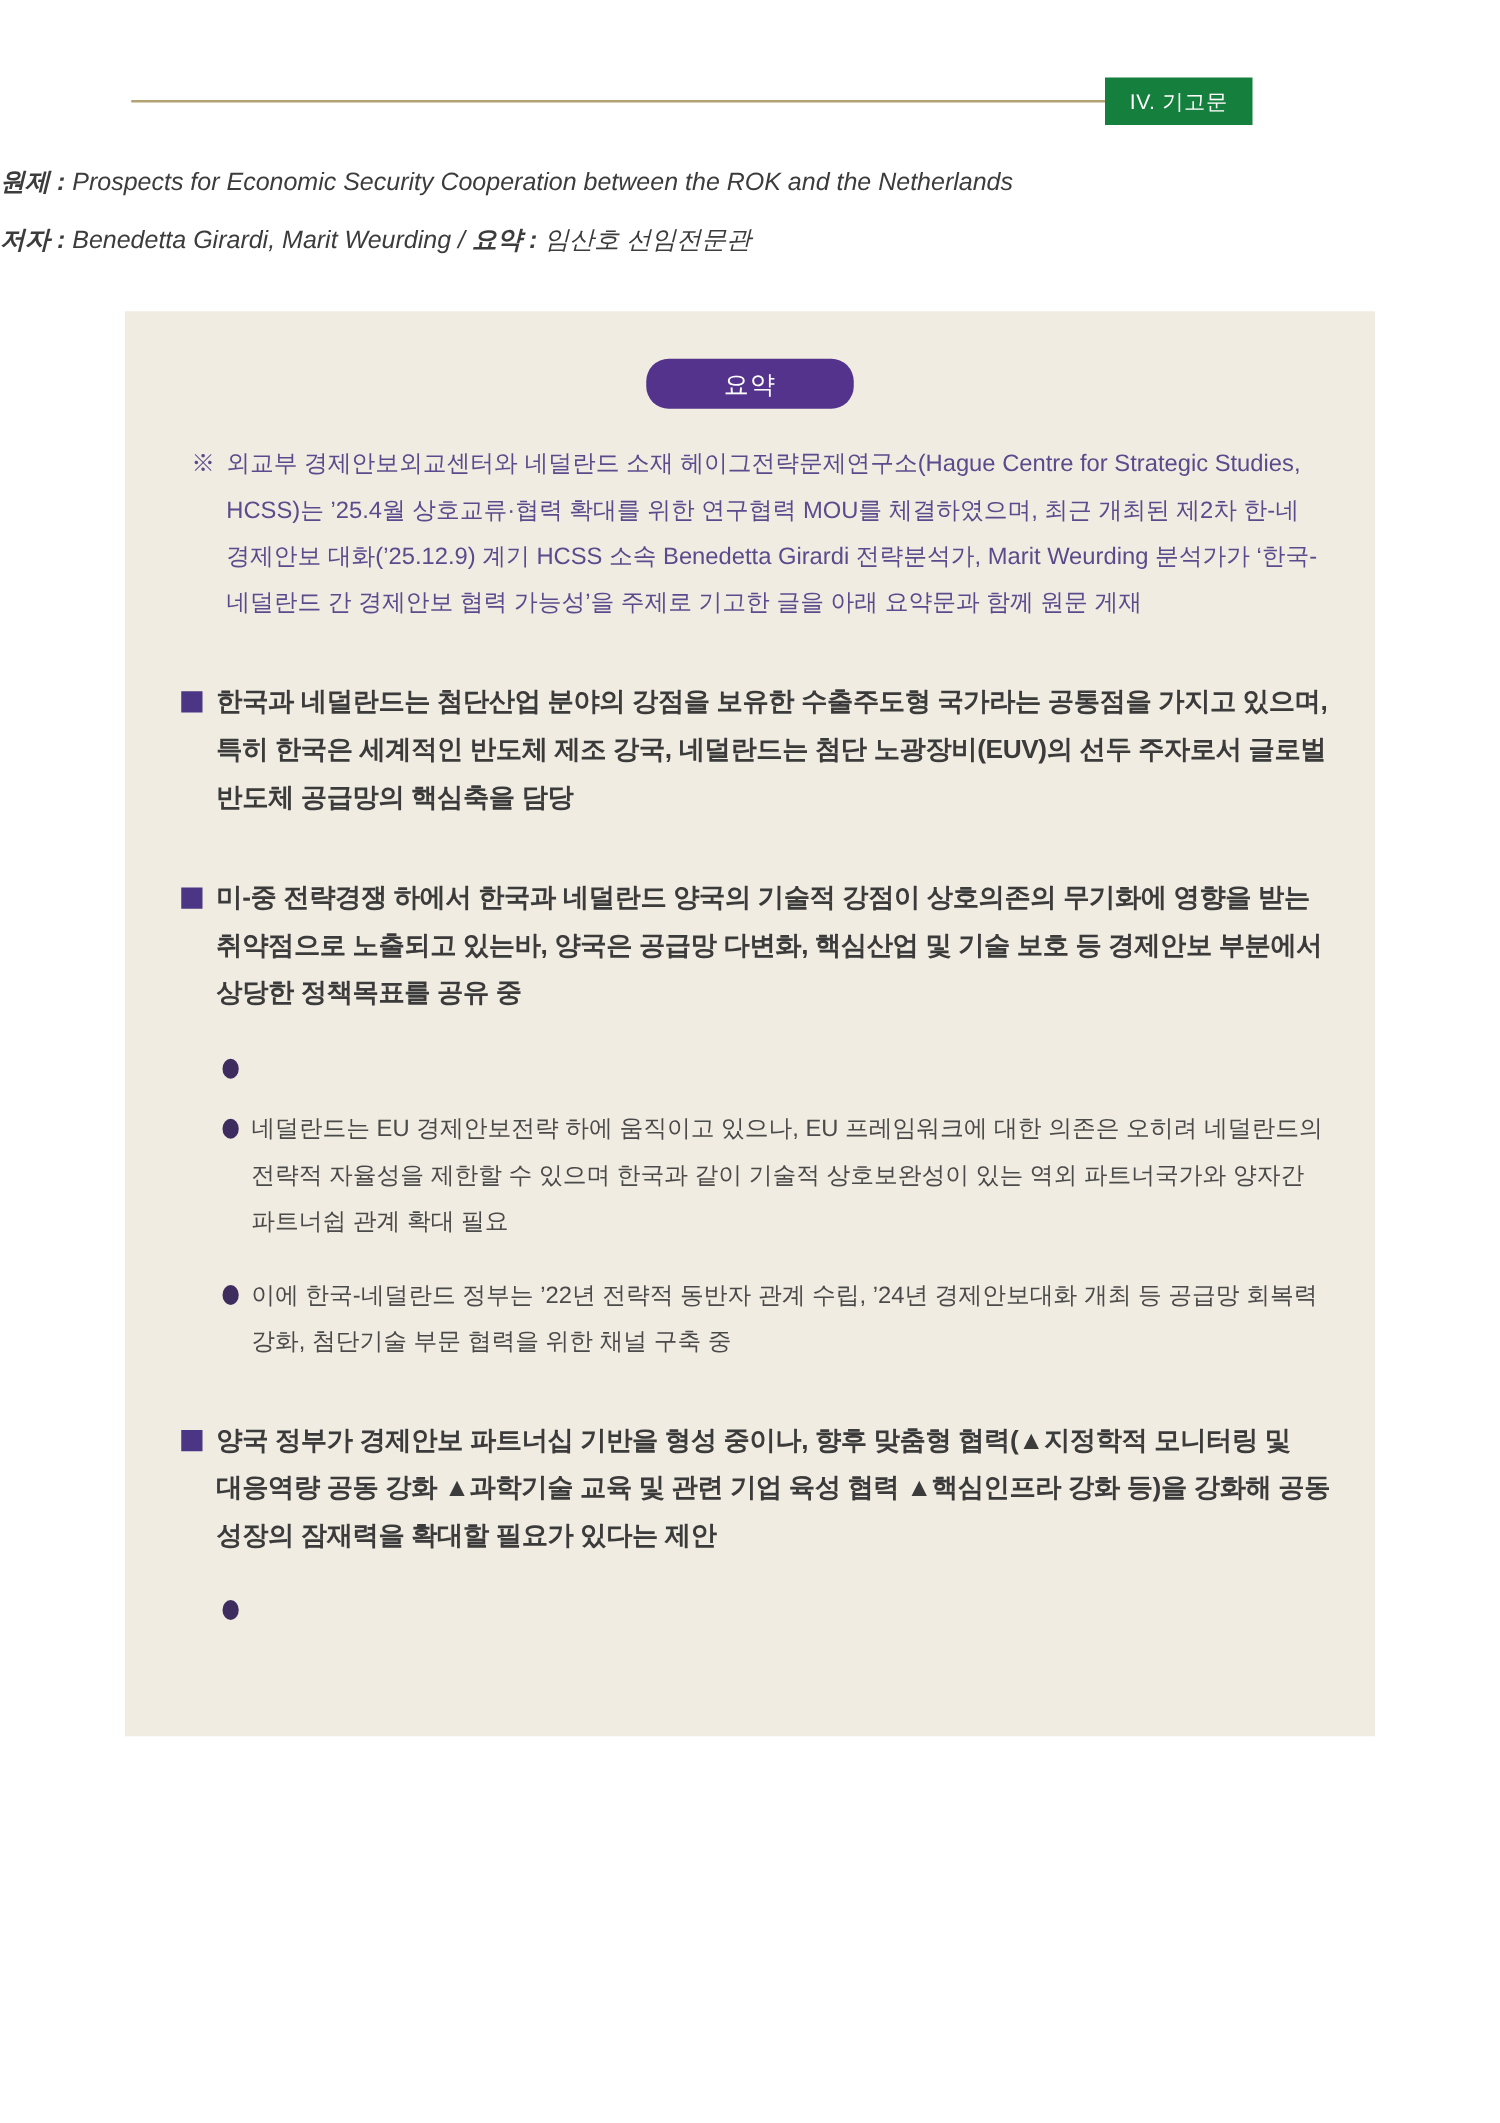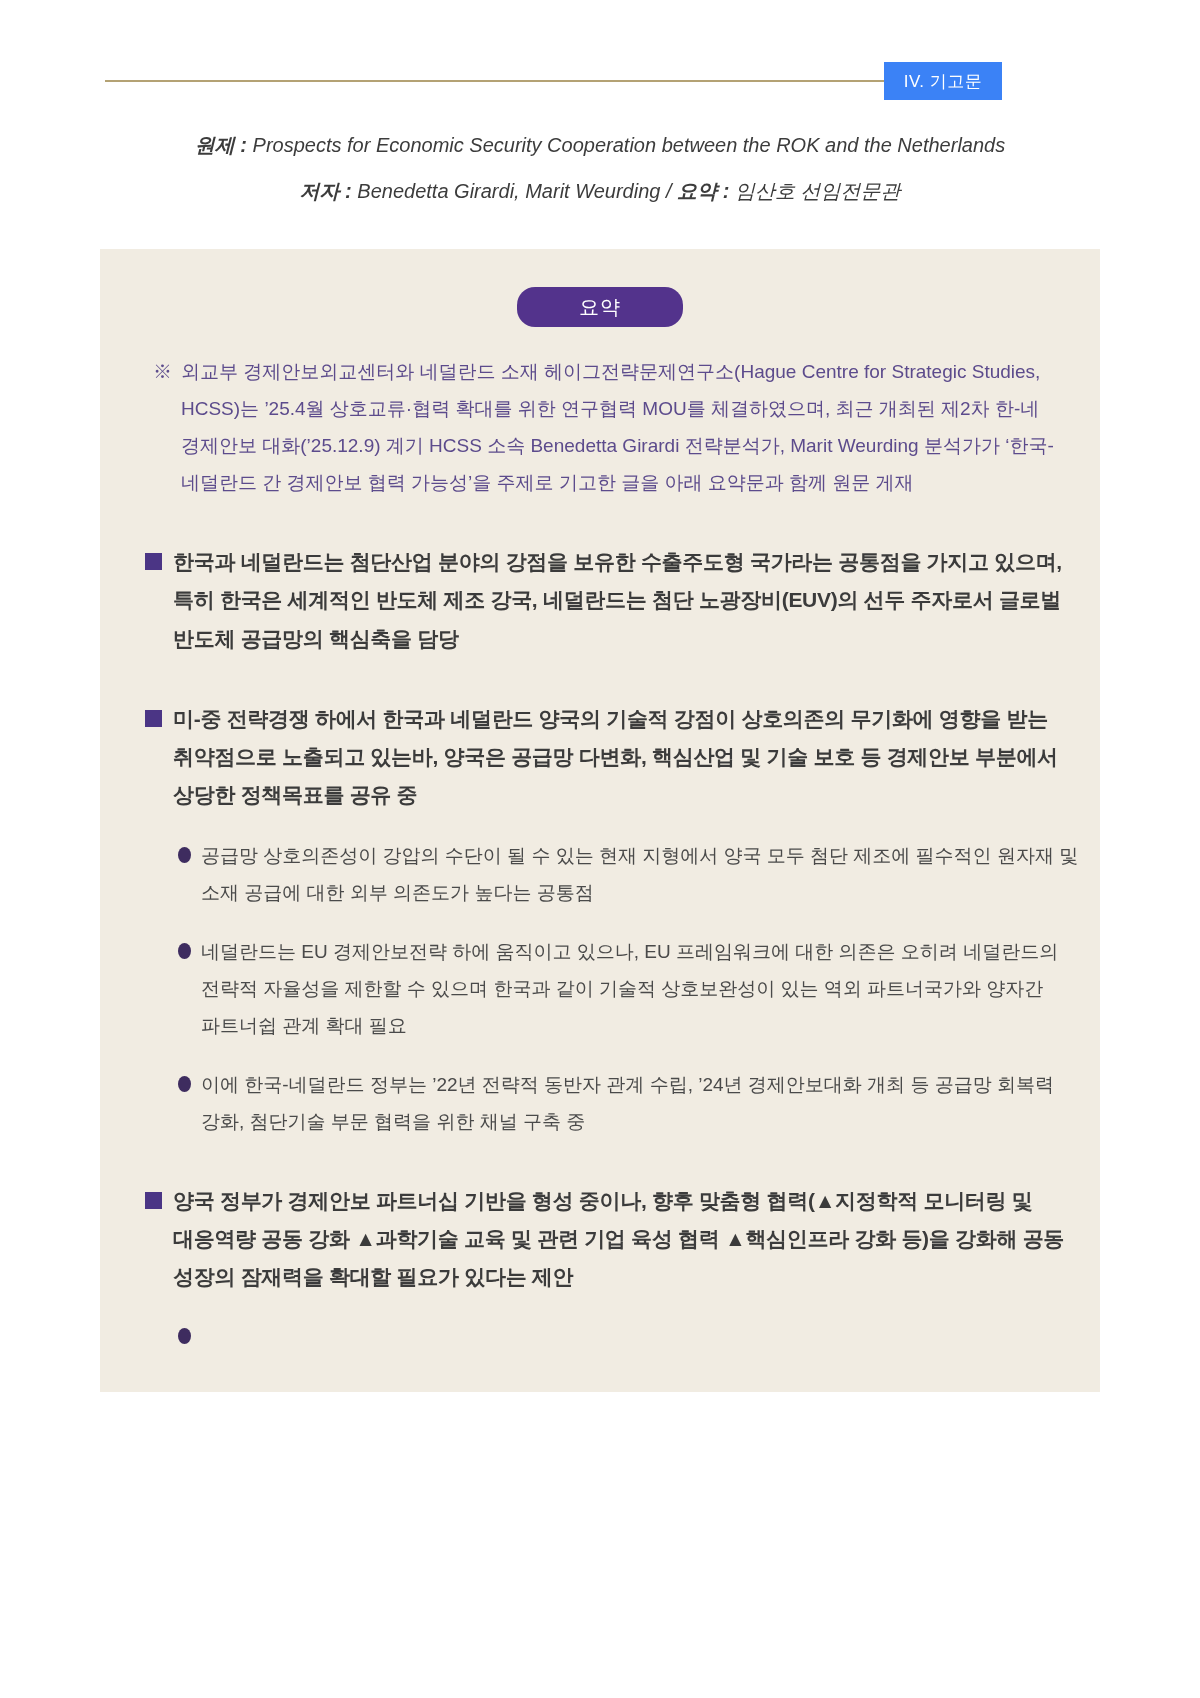--- a/index.html
+++ b/index.html
@@ -8,32 +8,32 @@
     width:1200px; height:1698px; position:relative; overflow:hidden;
     background:#ffffff; margin:0 auto;
     font-family:"Liberation Sans", sans-serif;
     -webkit-font-smoothing:antialiased;
   }
 
   
   .hdr { display:flex; align-items:center; padding-top:62px; }
   .hdr-rule { flex:1; height:2px; background:#b4a274; margin-left:105px; }
   .hdr-badge {
-    width:118px; height:38px; background:#3b82f6; color:#fff;
+    width:118px; height:38px; background:#15803d; color:#fff;
     display:flex; align-items:center; justify-content:center;
     font-size:17px; letter-spacing:0.5px; margin-right:198px;
   }
 
   
   .title {
     margin:50px 60px 0; text-align:center;
     font-size:44px; font-weight:800; color:#3a3a3a; letter-spacing:-1.5px;
     line-height:1.2;
   }
-  .sub { text-align:center; font-size:20px; color:#3c3c3c; font-style:italic; margin:0; }
+  .sub { font-size:20px; color:#3c3c3c; font-style:italic; margin:0; }
   .sub-1 { margin-top:32px; }
   .sub-2 { margin-top:19px; }
   .sub b { font-weight:700; }
 
   
   .sbox {
     margin:44px 100px 0; background:#f1ece2;
     padding:38px 0 48px; min-height:1140px;
   }
   .sbox-badge {
@@ -96,21 +96,20 @@
       <span class="sec-sq"></span>
       <p>한국과 네덜란드는 첨단산업 분야의 강점을 보유한 수출주도형 국가라는 공통점을 가지고 있으며, 특히 한국은 세계적인 반도체 제조 강국, 네덜란드는 첨단 노광장비(EUV)의 선두 주자로서 글로벌 반도체 공급망의 핵심축을 담당</p>
     </div>
 
     <div class="sec">
       <span class="sec-sq"></span>
       <p>미-중 전략경쟁 하에서 한국과 네덜란드 양국의 기술적 강점이 상호의존의 무기화에 영향을 받는 취약점으로 노출되고 있는바, 양국은 공급망 다변화, 핵심산업 및 기술 보호 등 경제안보 부분에서 상당한 정책목표를 공유 중</p>
     </div>
     <div class="blt">
       <span class="blt-dot"></span>
-      <p>공급망 상호의존성이 강압의 수단이 될 수 있는 현재 지형에서 양국 모두 첨단 제조에 필수적인 원자재 및 소재 공급에 대한 외부 의존도가 높다는 공통점</p>
     </div>
     <div class="blt">
       <span class="blt-dot"></span>
       <p>네덜란드는 EU 경제안보전략 하에 움직이고 있으나, EU 프레임워크에 대한 의존은 오히려 네덜란드의 전략적 자율성을 제한할 수 있으며 한국과 같이 기술적 상호보완성이 있는 역외 파트너국가와 양자간 파트너쉽 관계 확대 필요</p>
     </div>
     <div class="blt">
       <span class="blt-dot"></span>
       <p>이에 한국-네덜란드 정부는 ’22년 전략적 동반자 관계 수립, ’24년 경제안보대화 개최 등 공급망 회복력 강화, 첨단기술 부문 협력을 위한 채널 구축 중</p>
     </div>
 

